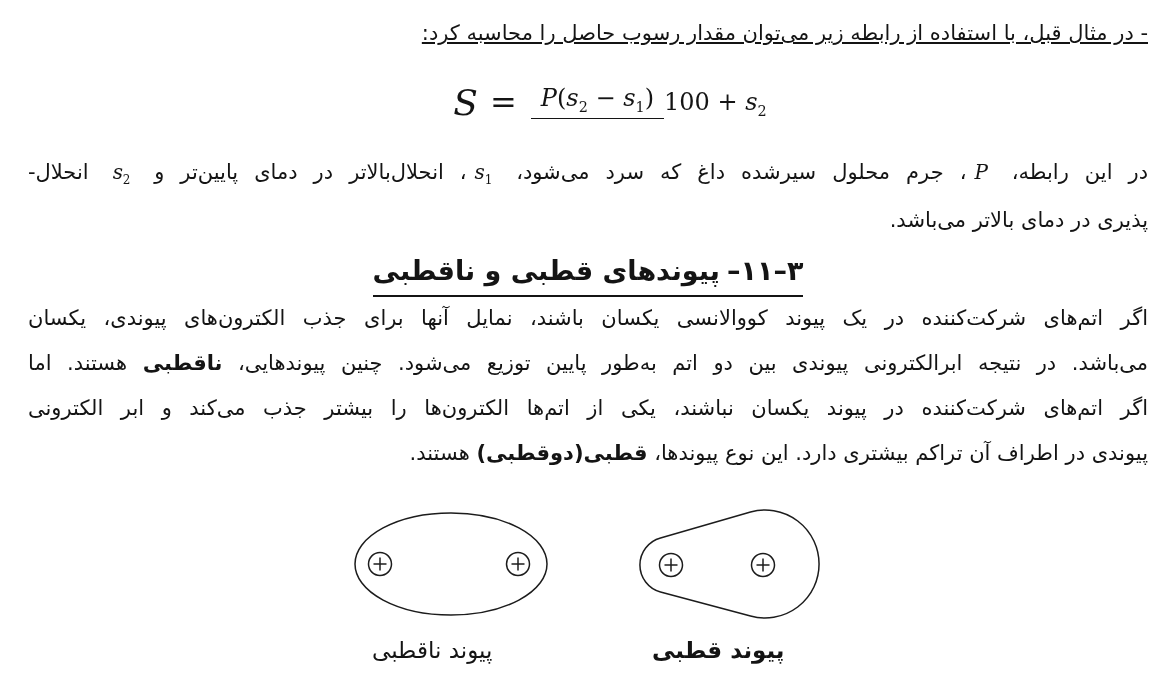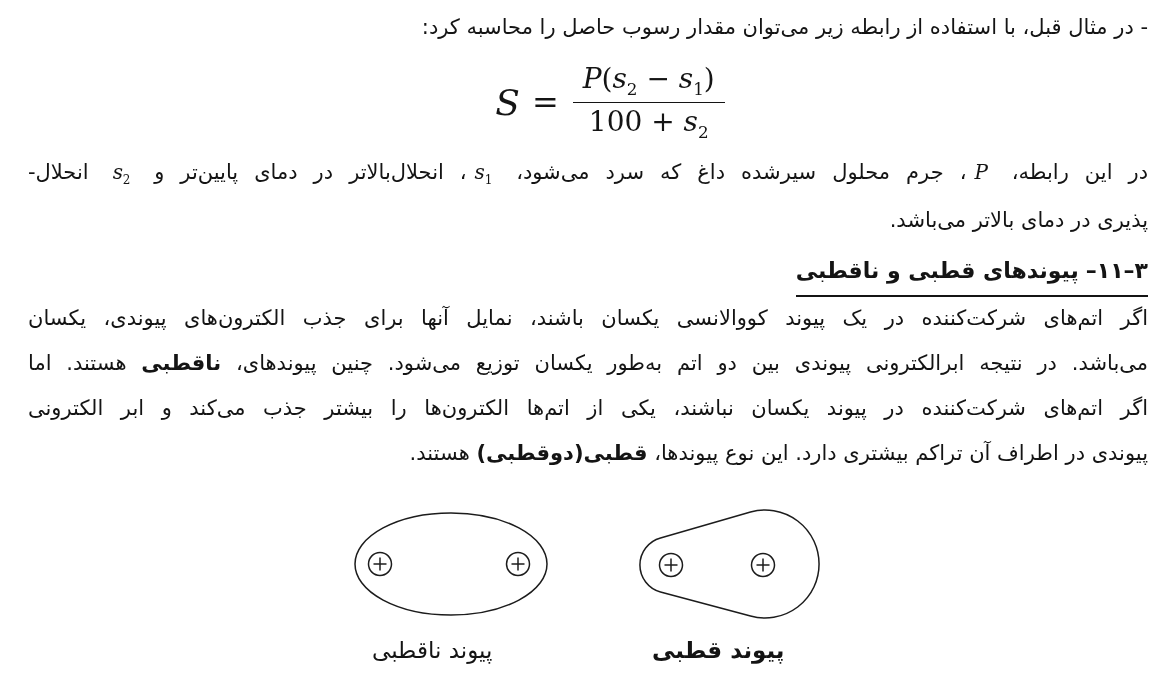--- a/index.html
+++ b/index.html
@@ -17,69 +17,69 @@
   
   .formula-row{
     position:absolute;top:56px;left:0;right:0;height:92px;
     display:flex;justify-content:center;align-items:center;
     direction:ltr;font-family:"DejaVu Serif","Liberation Serif",serif;
     transform:translateX(22px);
   }
   .m-it{font-style:italic;}
   .f-lhs{font-size:36px;font-style:italic;margin-right:12px;}
   .f-eq{font-size:32px;margin-right:14px;}
-  .frac{display:inline-flex;flex-direction:column;align-items:center;font-size:28px;line-height:1.15;}
+  .frac{display:inline-flex;flex-direction:row;align-items:flex-end;font-size:24px;line-height:1.15;}
   .frac .num{padding:0 10px 3px 10px;border-bottom:1.8px solid #141414;}
   .frac .den{padding-top:3px;}
   .frac sub, .mvar sub{font-size:0.6em;}
   
   .mvar{
     direction:ltr;unicode-bidi:isolate;display:inline-block;
     font-family:"DejaVu Serif","Liberation Serif",serif;
     font-size:20px;margin:6px 8px;line-height:1;
   }
   
-  .heading-line{font-weight:bold;font-size:22px;}
+  .heading-line{font-weight:bold;font-size:27px;text-align:center;}
   .heading-inner{display:inline-block;border-bottom:2.2px solid #141414;padding-bottom:5px;}
   .h-num{unicode-bidi:bidi-override;direction:rtl;margin-left:7px;}
   
   .fig{position:absolute;left:0;top:0;width:1176px;height:676px;pointer-events:none;}
   .stroked{stroke:var(--stroke,#1c1c1c);fill:none;}
   .caption{
     position:absolute;top:633px;width:220px;text-align:left;
     font-size:23px;line-height:34px;
   }
   .caption-left{left:372px;}
   .caption-right{left:652px;font-weight:bold;}
 </style>
 </head>
 <body>
 
 <div class="page" style="background: rgb(255, 255, 255); color: rgb(20, 20, 20);">
 
-  <div class="line" style="top:8px;">- در مثال قبل، با استفاده از رابطه زیر می‌توان مقدار رسوب حاصل را محاسبه کرد:</div>
+  <div class="line" style="top:14px;text-decoration:underline;">- در مثال قبل، با استفاده از رابطه زیر می‌توان مقدار رسوب حاصل را محاسبه کرد:</div>
 
   <div class="formula-row">
     <span class="f-lhs">S</span>
     <span class="f-eq">=</span>
     <span class="frac">
       <span class="num"><span class="m-it">P</span><span>(</span><span class="m-it">s</span><sub>2</sub><span> − </span><span class="m-it">s</span><sub>1</sub><span>)</span></span>
       <span class="den"><span>100 + </span><span class="m-it">s</span><sub>2</sub></span>
     </span>
   </div>
 
   <div class="line justify" style="top:153px;"><span>در این رابطه، </span><span class="mvar"><span class="m-it">P</span></span><span>، جرم محلول سیرشده داغ که سرد می‌شود، </span><span class="mvar"><span class="m-it">s</span><sub>1</sub></span><span>، انحلال‌بالاتر در دمای پایین‌تر و </span><span class="mvar"><span class="m-it">s</span><sub>2</sub></span><span> انحلال-</span></div>
   <div class="line" style="top:201px;">پذیری در دمای بالاتر می‌باشد.</div>
 
   <div class="line heading-line" style="top:252px;">
     <span class="heading-inner"><span class="h-num">۳–۱۱–</span><span class="h-title">پیوندهای قطبی و ناقطبی</span></span>
   </div>
 
   <div class="line justify" style="top:299px;">اگر اتم‌های شرکت‌کننده در یک پیوند کووالانسی یکسان باشند، نمایل آنها برای جذب الکترون‌های پیوندی، یکسان</div>
-  <div class="line justify" style="top:344px;"><span>می‌باشد. در نتیجه ابرالکترونی پیوندی بین دو اتم به‌طور یکسان توزیع می‌شود. چنین پیوندهای، </span><b>ناقطبی</b><span> هستند. اما</span></div>
+  <div class="line justify" style="top:344px;"><span>می‌باشد. در نتیجه ابرالکترونی پیوندی بین دو اتم به‌طور پایین توزیع می‌شود. چنین پیوندهایی، </span><b>ناقطبی</b><span> هستند. اما</span></div>
   <div class="line justify" style="top:389px;">اگر اتم‌های شرکت‌کننده در پیوند یکسان نباشند، یکی از اتم‌ها الکترون‌ها را بیشتر جذب می‌کند و ابر الکترونی</div>
   <div class="line" style="top:434px;"><span>پیوندی در اطراف آن تراکم بیشتری دارد. این نوع پیوندها، </span><b>قطبی(دوقطبی)</b><span> هستند.</span></div>
 
   <svg class="fig" viewBox="0 0 1176 676" aria-hidden="true">
 
     <ellipse class="stroked" cx="451" cy="564" rx="96" ry="51" stroke-width="1.5"></ellipse>
 
     <path class="stroked" stroke-width="1.5" d="M 660.5 538 L 750.5 512 A 54 54 0 1 1 750.5 616 L 660.5 592 A 28 28 0 0 1 660.5 538 Z"></path>
 
     <g class="stroked" stroke-width="1.5">

